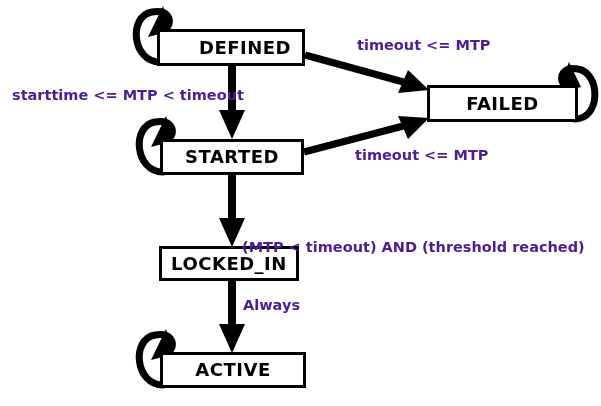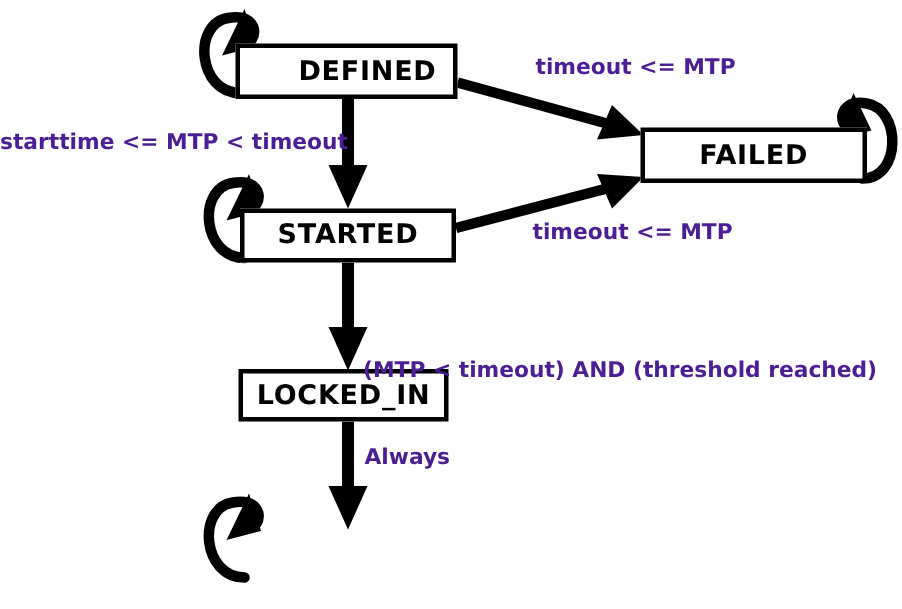--- a/index.html
+++ b/index.html
@@ -51,21 +51,21 @@
     white-space: nowrap;
     line-height: 1;
     z-index: 6;
   }
   #box-defined   { left: 157px; top: 29px;  width: 148px; height: 37px; padding-left: 28px; }
   #box-started   { left: 160px; top: 139px; width: 144px; height: 36px; }
   #box-failed    { left: 427px; top: 85px;  width: 151px; height: 37px; }
   #box-locked-in { left: 159px; top: 246px; width: 140px; height: 35px; }
   #box-active    { left: 160px; top: 352px; width: 146px; height: 36px; }
 
-  #label-starttime        { left: 0px;   top: 88px; text-align: center;  }
+  #label-starttime        { left: 12px;   top: 88px; text-align: center;  }
   #label-timeout-defined  { left: 357px; top: 38px;  }
   #label-timeout-started  { left: 355px; top: 148px; }
   #label-threshold        { left: 242px; top: 192px; margin-top: 48px; }
   #label-always           { left: 243px; top: 298px; }
 </style>
 </head>
 <body>
 
 <div id="diagram-root">
 
@@ -127,20 +127,23 @@
   </div>
 
   <div class="state-box" id="box-failed">
     <span class="state-label">FAILED</span>
   </div>
 
   <div class="state-box" id="box-locked-in">
     <span class="state-label">LOCKED_IN</span>
   </div>
 
+  <div class="state-box" id="box-active">
+    <span class="state-label">ACTIVE</span>
+  </div>
 
   <div class="edge-label" id="label-starttime">starttime &lt;= MTP &lt; timeout</div>
 
   <div class="edge-label" id="label-timeout-defined">timeout &lt;= MTP</div>
 
   <div class="edge-label" id="label-timeout-started">timeout &lt;= MTP</div>
 
   <div class="edge-label" id="label-threshold">(MTP &lt; timeout) AND (threshold reached)</div>
 
   <div class="edge-label" id="label-always">Always</div>

